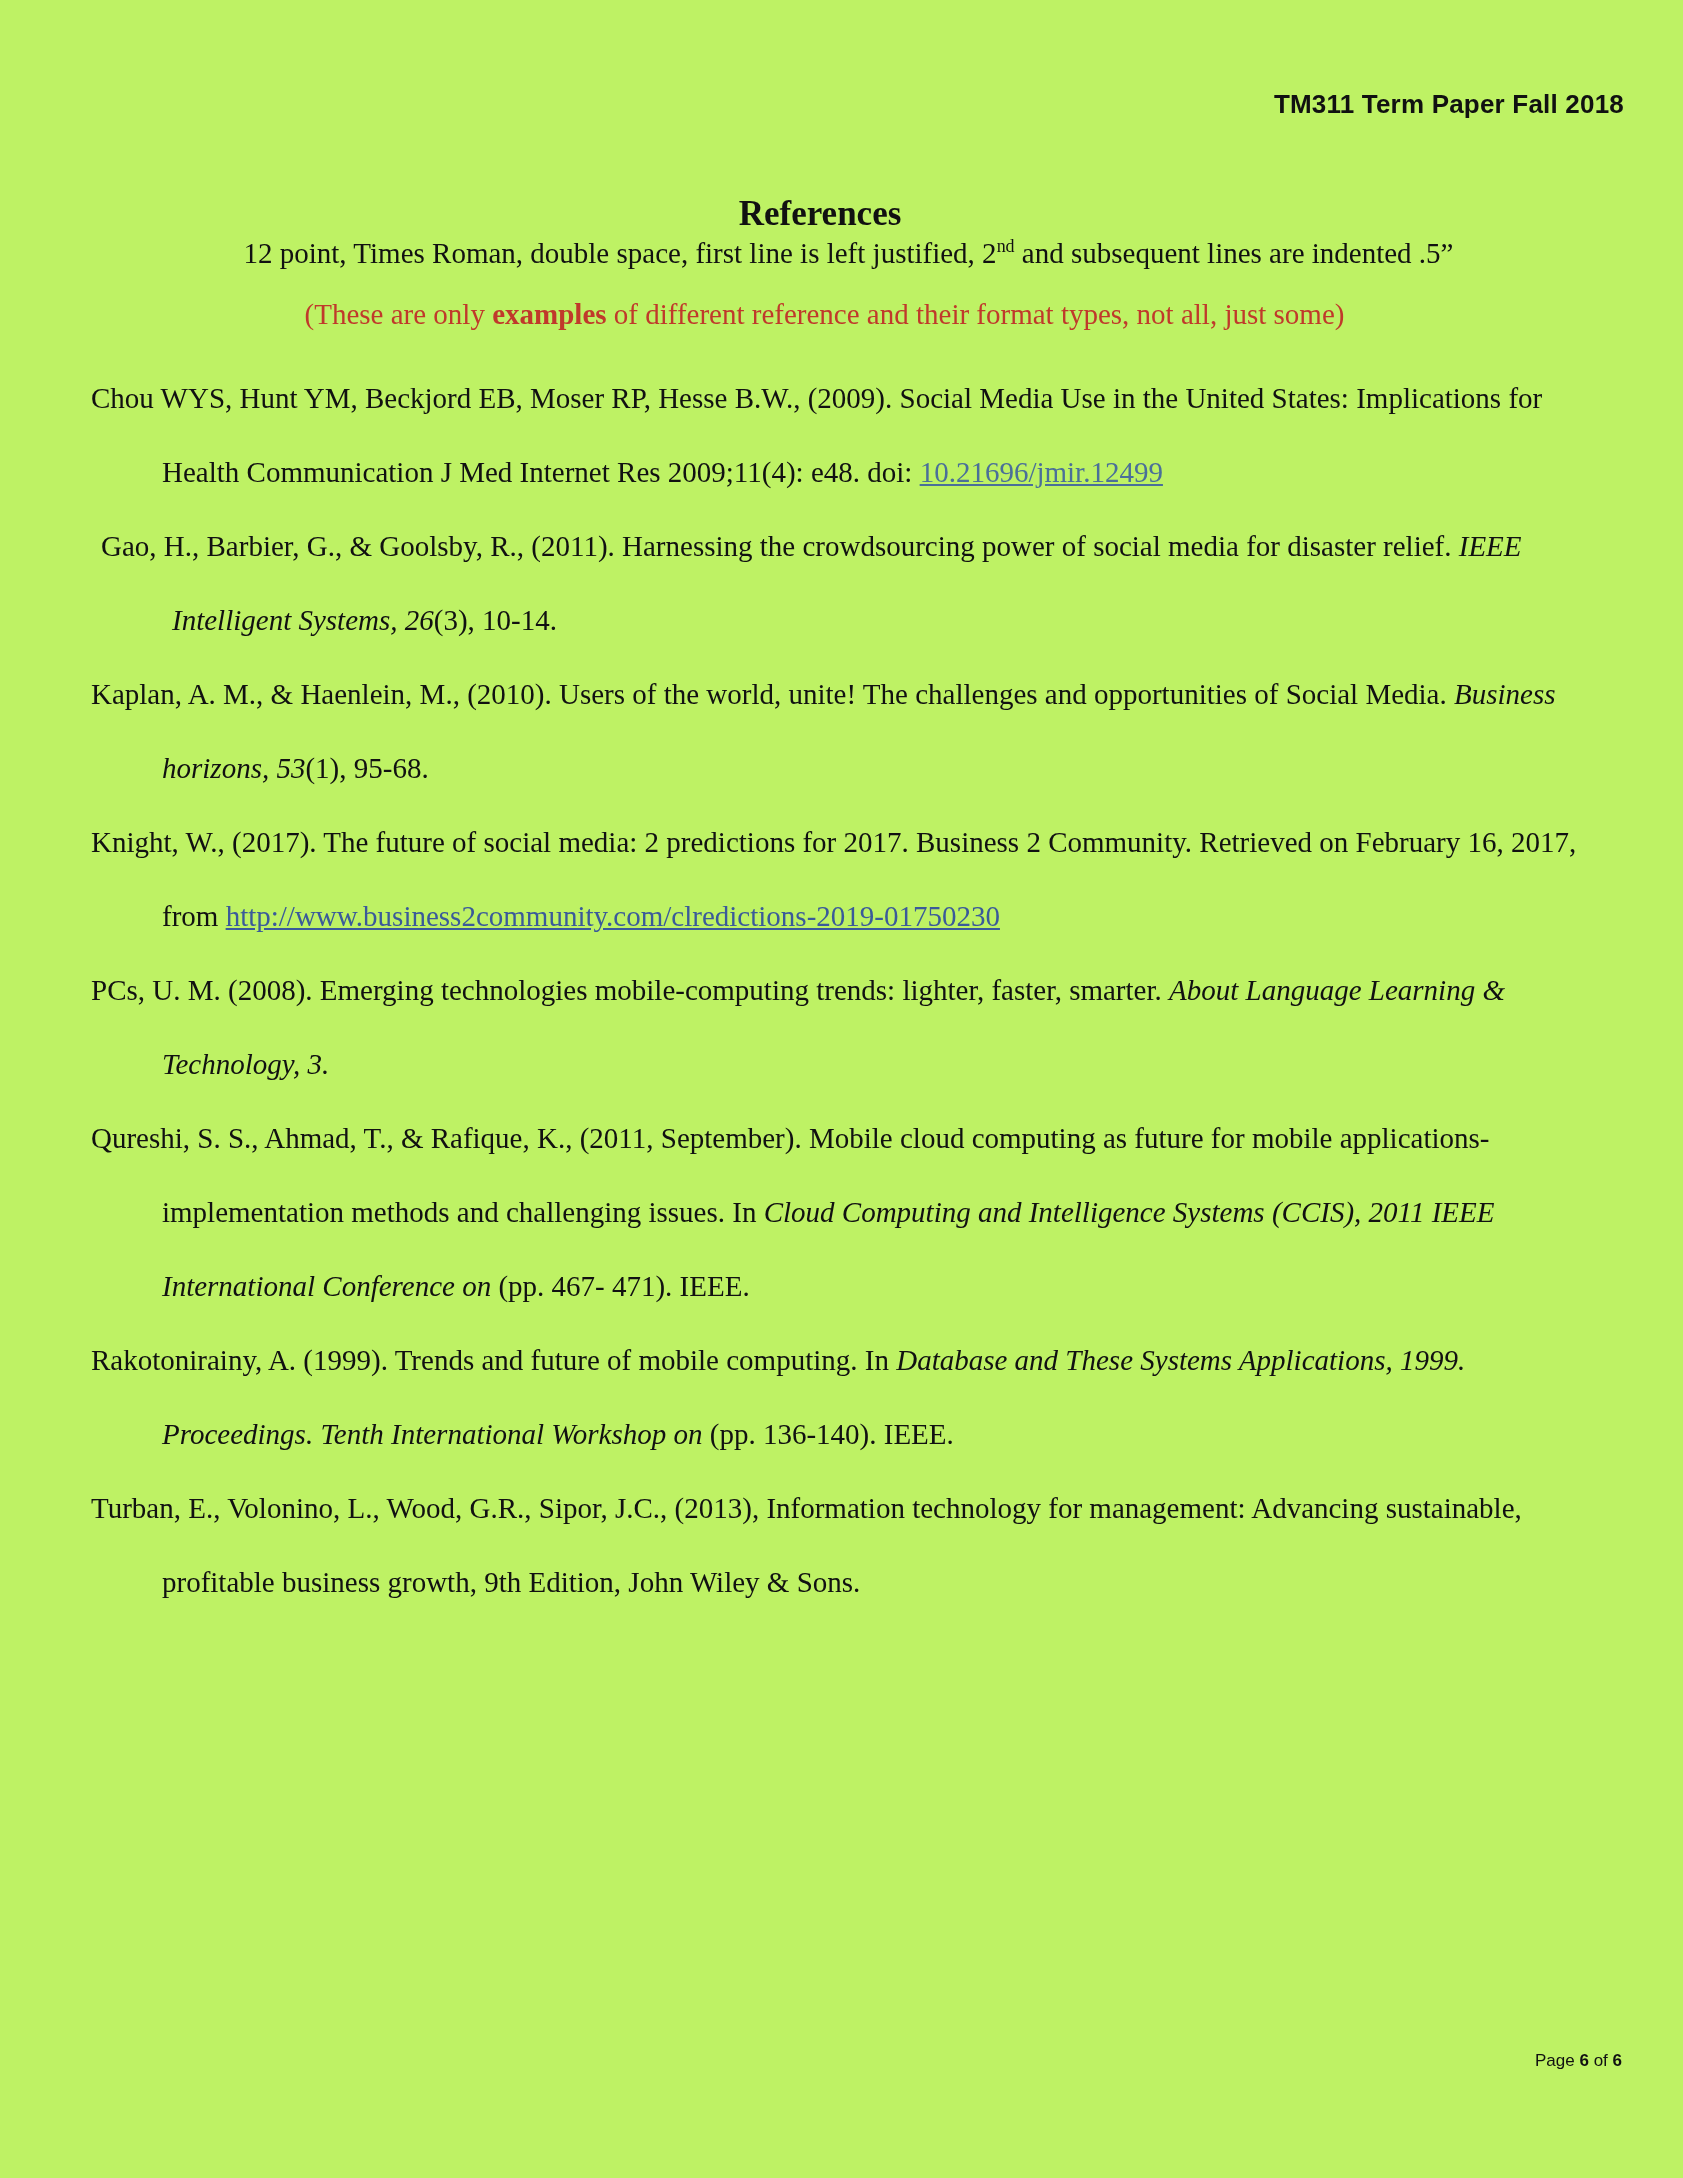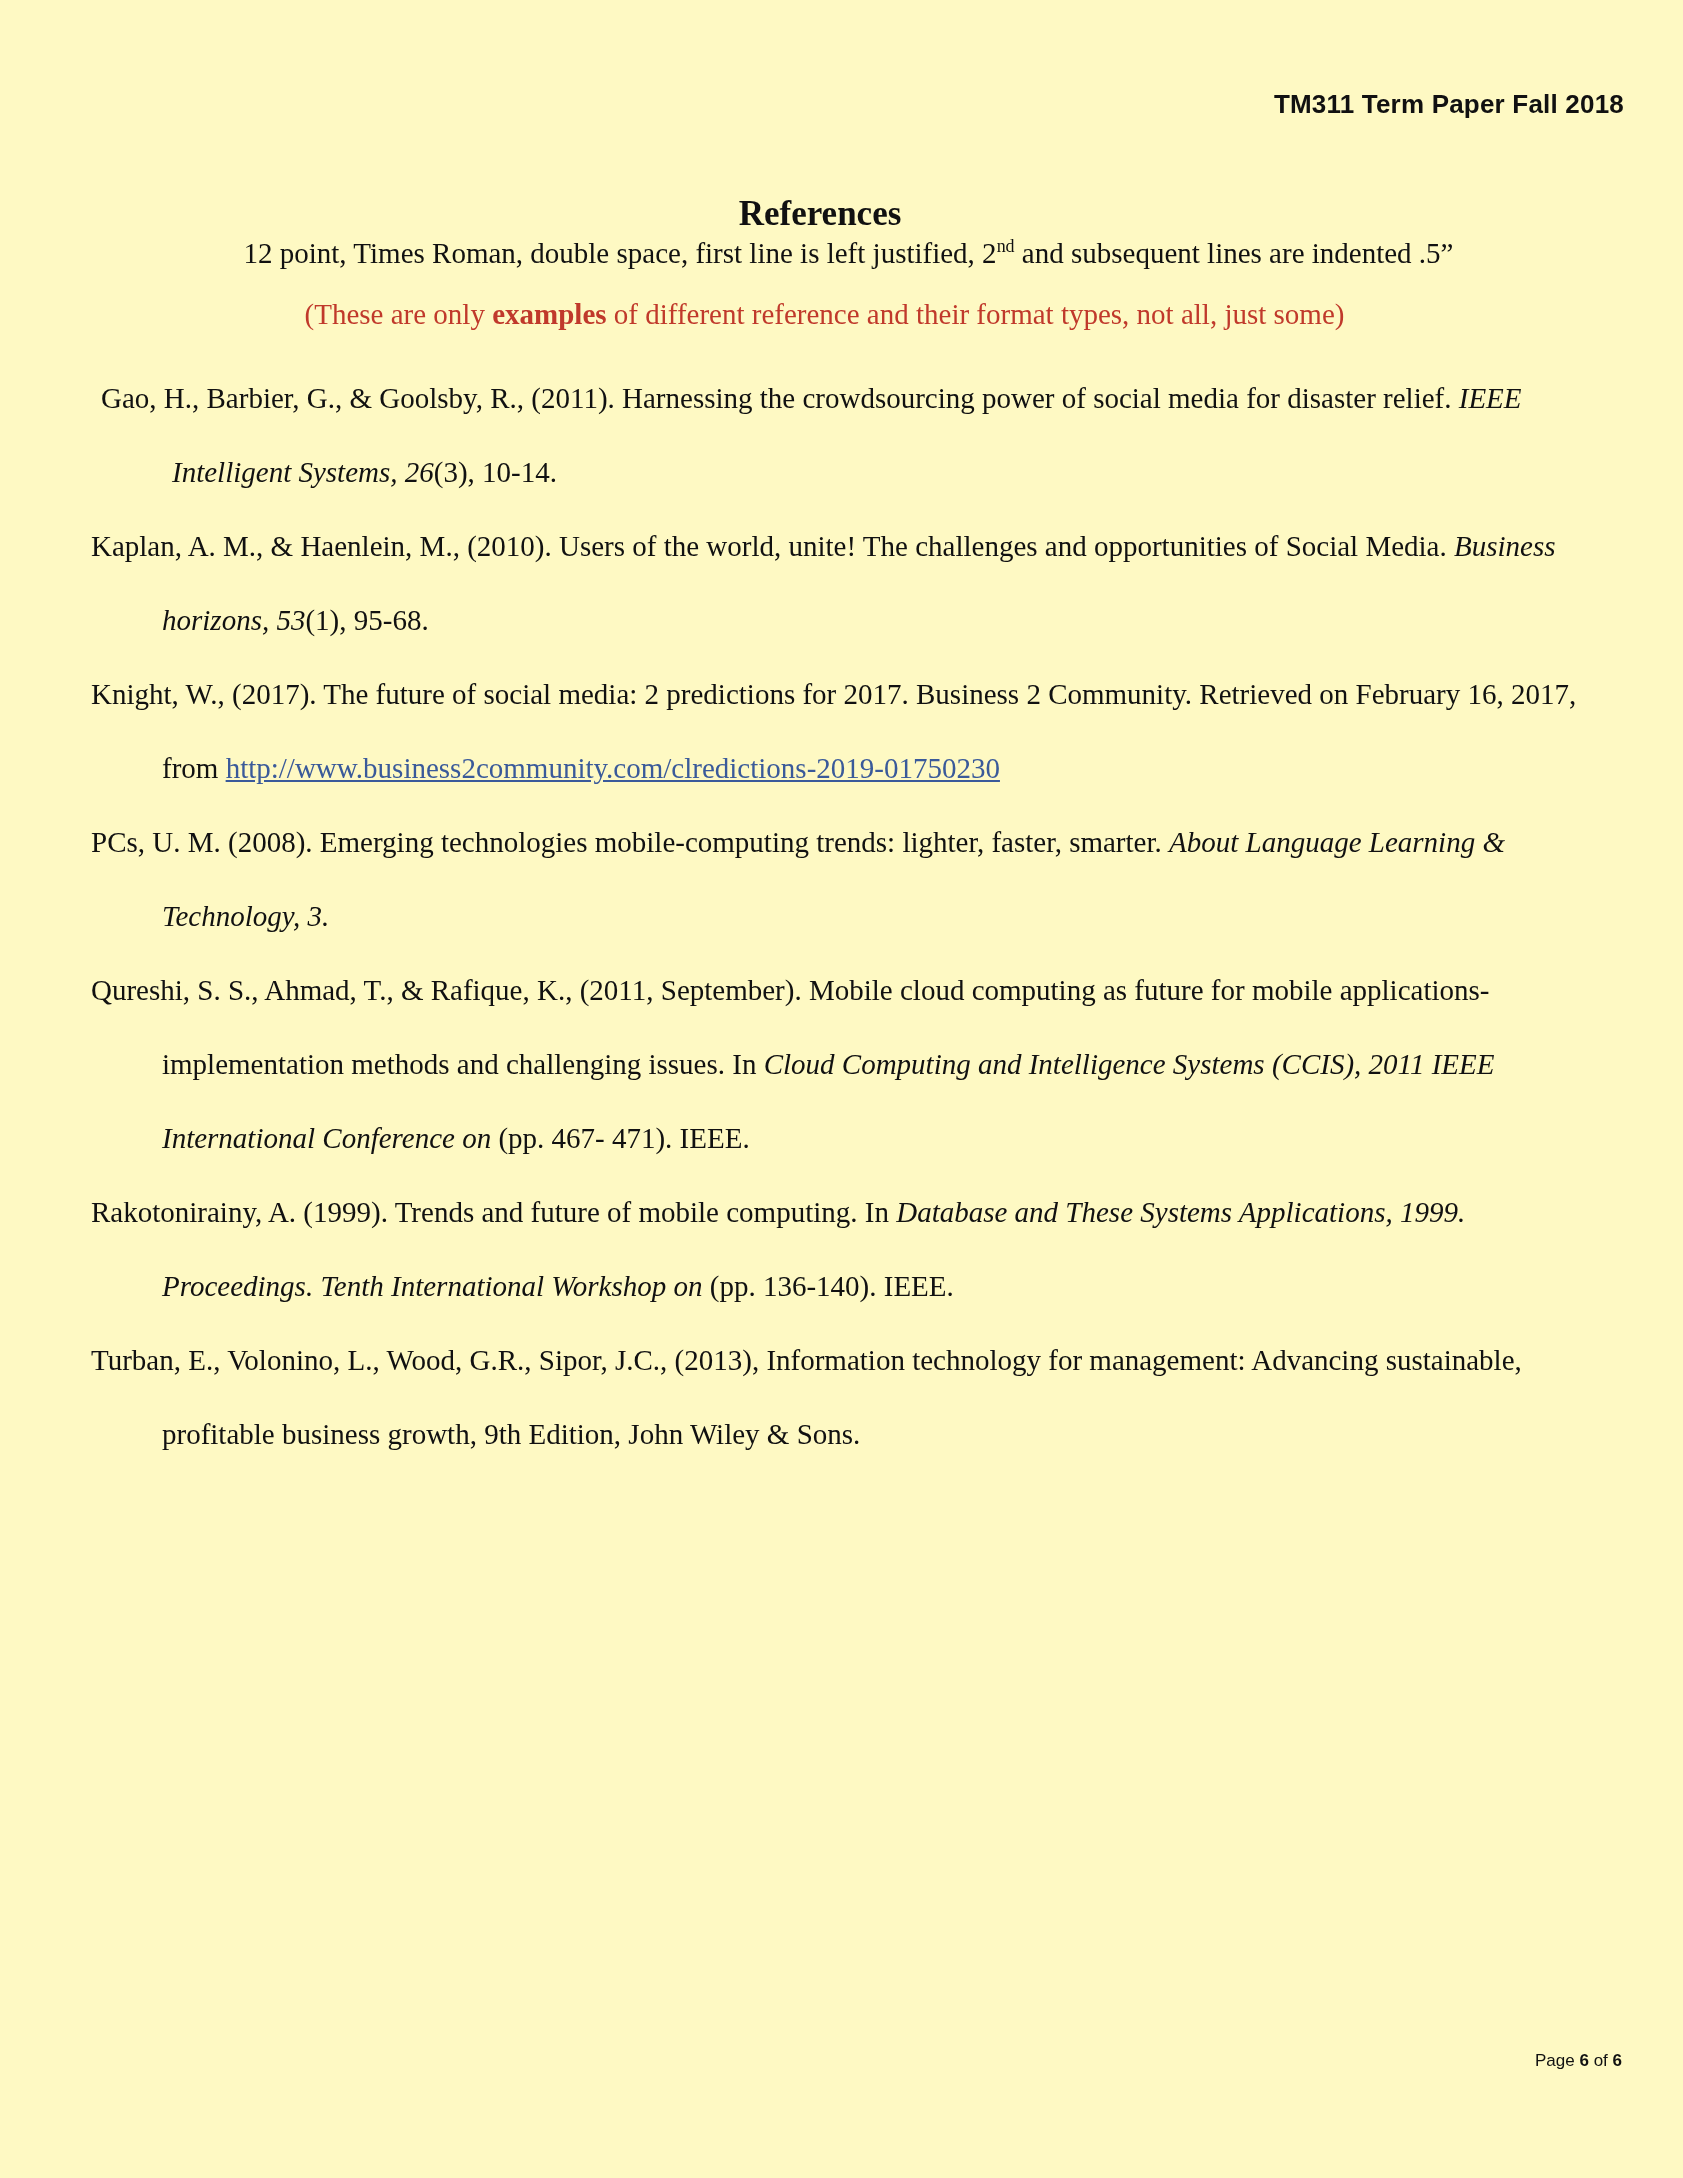--- a/index.html
+++ b/index.html
@@ -5,21 +5,21 @@
 <style>
   html, body {
     margin: 0;
     padding: 0;
     background: #ffffff;
   }
   .page {
     position: relative;
     width: 1683px;
     height: 2178px;
-    background: #fef9c3;
+    background: #bef264;
     overflow: hidden;
     font-family: "Liberation Serif", "DejaVu Serif", serif;
     color: #111111;
   }
 
   
   .running-header {
     position: absolute;
     top: 91px;
     right: 59px;
@@ -117,20 +117,21 @@
   <div class="content">
 
     <h1 class="doc-title">References</h1>
 
     <p class="subtitle"><span>12 point, Times Roman, double space, first line is left justified, 2</span><sup>nd</sup><span> and subsequent lines are indented .5”</span></p>
 
     <p class="note"><span>(These are only </span><b>examples</b><span> of different reference and their format types, not all, just some)</span></p>
 
     <ul class="ref-list">
 
+      <li class="ref"><span>Chou WYS, Hunt YM, Beckjord EB, Moser RP, Hesse B.W., (2009). Social Media Use in the</span> <span>United States: Implications for Health Communication J Med Internet Res 2009;11(4): e48.</span> <span>doi: </span><a class="link slate" href="#">10.21696/jmir.12499</a></li>
 
       <li class="ref shifted"><span>Gao, H., Barbier, G., &amp; Goolsby, R., (2011). Harnessing the crowdsourcing power of social</span> <span>media for disaster relief. </span><i>IEEE Intelligent Systems, 26</i><span>(3), 10-14.</span></li>
 
       <li class="ref"><span>Kaplan, A. M., &amp; Haenlein, M., (2010). Users of the world, unite! The challenges and opportunities of Social</span> <span>Media. </span><i>Business horizons, 53</i><span>(1), 95-68.</span></li>
 
       <li class="ref"><span>Knight, W., (2017). The future of social media: 2 predictions for 2017. Business 2 Community.</span> <span>Retrieved on February 16, 2017, from </span><a class="link" href="#">http://www.business2community.com/clredictions-2019-01750230</a></li>
 
       <li class="ref"><span>PCs, U. M. (2008). Emerging technologies mobile-computing trends: lighter, faster, smarter.</span> <i>About Language Learning &amp; Technology, 3.</i></li>
 
       <li class="ref"><span>Qureshi, S. S., Ahmad, T., &amp; Rafique, K., (2011, September). Mobile cloud computing as future</span> <span>for mobile applications-implementation methods and challenging issues. In </span><i>Cloud Computing and</i> <i>Intelligence Systems (CCIS), 2011 IEEE International Conference on </i><span>(pp. 467- 471). IEEE.</span></li>

